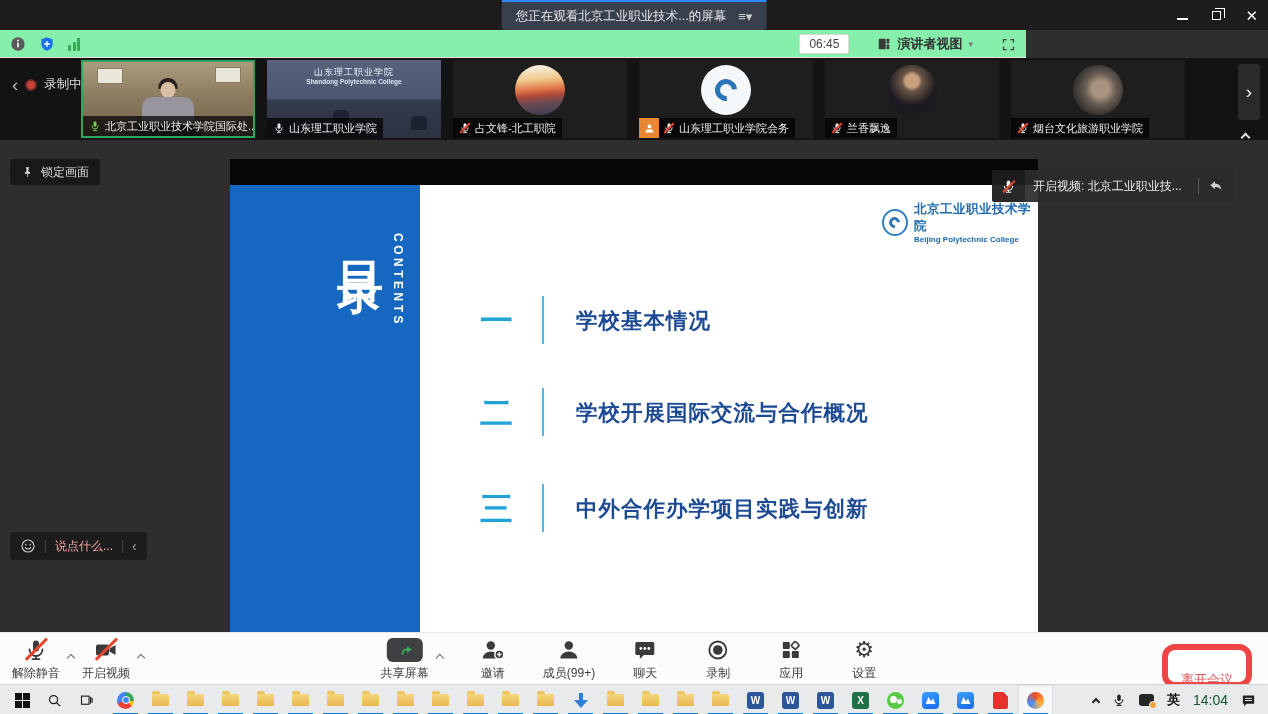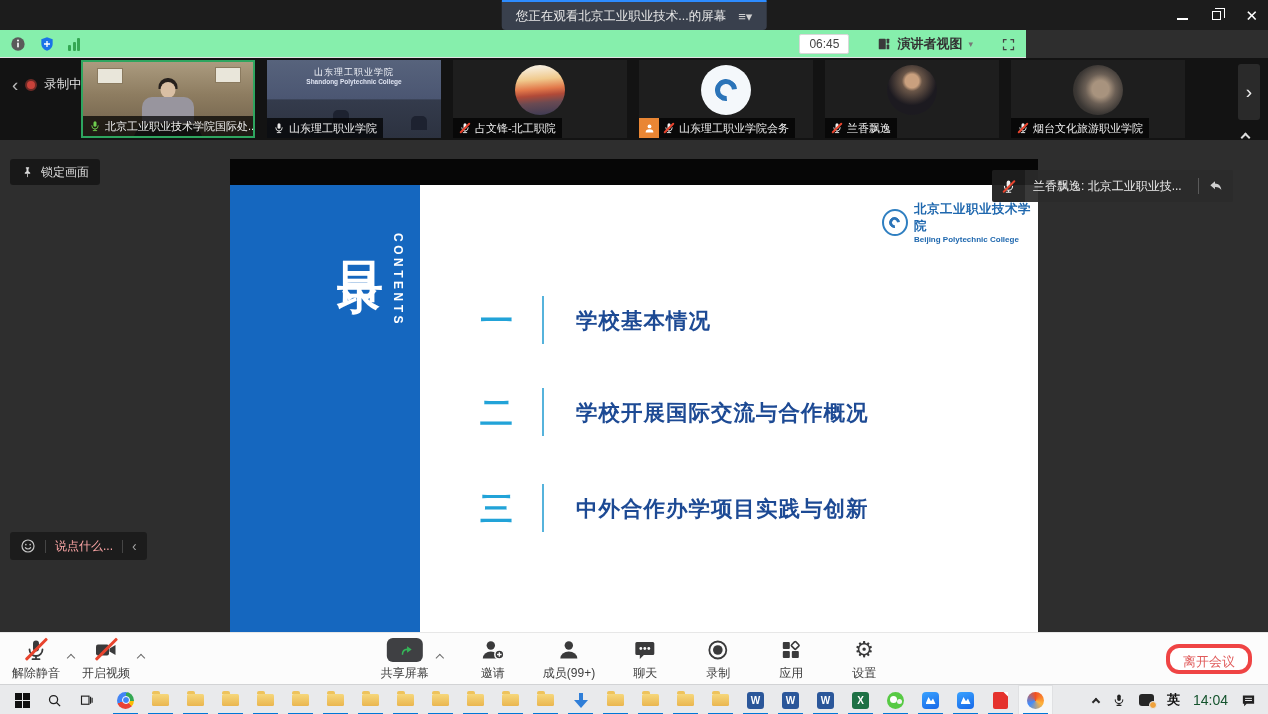--- a/index.html
+++ b/index.html
@@ -113,21 +113,21 @@
   .tb-btn .icn{height:26px;display:flex;align-items:center;justify-content:center;color:#3a3a3b;position:relative;}
   .tb-btn .lbl{font-size:12px;color:#3d3d3d;margin-top:2px;white-space:nowrap;}
   .slashable{position:relative;}
   .slashable::after{content:"";position:absolute;left:11px;top:-3px;width:2.5px;height:30px;background:var(--slash-red);transform:rotate(45deg);border-radius:1px;}
   .chev-s{margin-top:10px;color:#6b6b6b;}
   .chev-s .chv{width:6px;height:6px;border-width:1.7px;}
   .left-group{position:absolute;left:12px;top:637px;display:flex;gap:8px;align-items:flex-start;z-index:41;}
   .center-group{position:absolute;left:50%;top:637px;transform:translateX(-50%);display:flex;gap:27px;align-items:flex-start;z-index:41;}
   .share-wrap{display:flex;gap:8px;align-items:flex-start;}
   .share-screen-ic{width:36px;height:24px;background:#3f4043;border-radius:6px;display:flex;align-items:center;justify-content:center;}
-  #leave-btn{position:absolute;right:16px;top:644px;height:30px;line-height:28px;padding:0 13px;border:4px solid #ef4444;
+  #leave-btn{position:absolute;right:16px;top:644px;height:30px;line-height:28px;padding:16px 13px;border:6px solid #ef4444;
     border-radius:13px;background:#fff;color:var(--leave-red);font-size:13px;z-index:41;}
 
   
   #taskbar{position:absolute;left:0;top:684px;width:1268px;height:30px;background:#e9eaec;border-top:1px solid #d2d3d5;z-index:50;}
   .tb-left{position:absolute;left:6px;top:0;height:30px;display:flex;align-items:center;}
   .tb-left>span{width:32px;height:30px;display:flex;align-items:center;justify-content:center;color:#1f1f1f;}
   .ic-win{width:15px;height:15px;background:
     linear-gradient(#111,#111) 0 0/7px 7px no-repeat,
     linear-gradient(#111,#111) 8px 0/7px 7px no-repeat,
     linear-gradient(#111,#111) 0 8px/7px 7px no-repeat,
@@ -439,21 +439,21 @@
   </div>
 
   <div id="speak-banner">
     <span class="sb-icon">
       <span class="micwrap muted">
           <svg width="15" height="15" style="color:#f0f0f0">
             <use href="#ic-mic"></use>
           </svg>
         </span>
     </span>
-    <span class="sb-text">兰香飘逸: 北京工业职业技...</span>
+    <span class="sb-text">开启视频: 北京工业职业技...</span>
     <span class="sb-div"></span>
     <span class="sb-reply">
       <svg width="16" height="16" style="color:#cfcfcf">
           <use href="#ic-reply"></use>
         </svg>
     </span>
   </div>
 
   <div id="chat-pill">
     <svg width="16" height="16" style="color:#c6c6c6">

